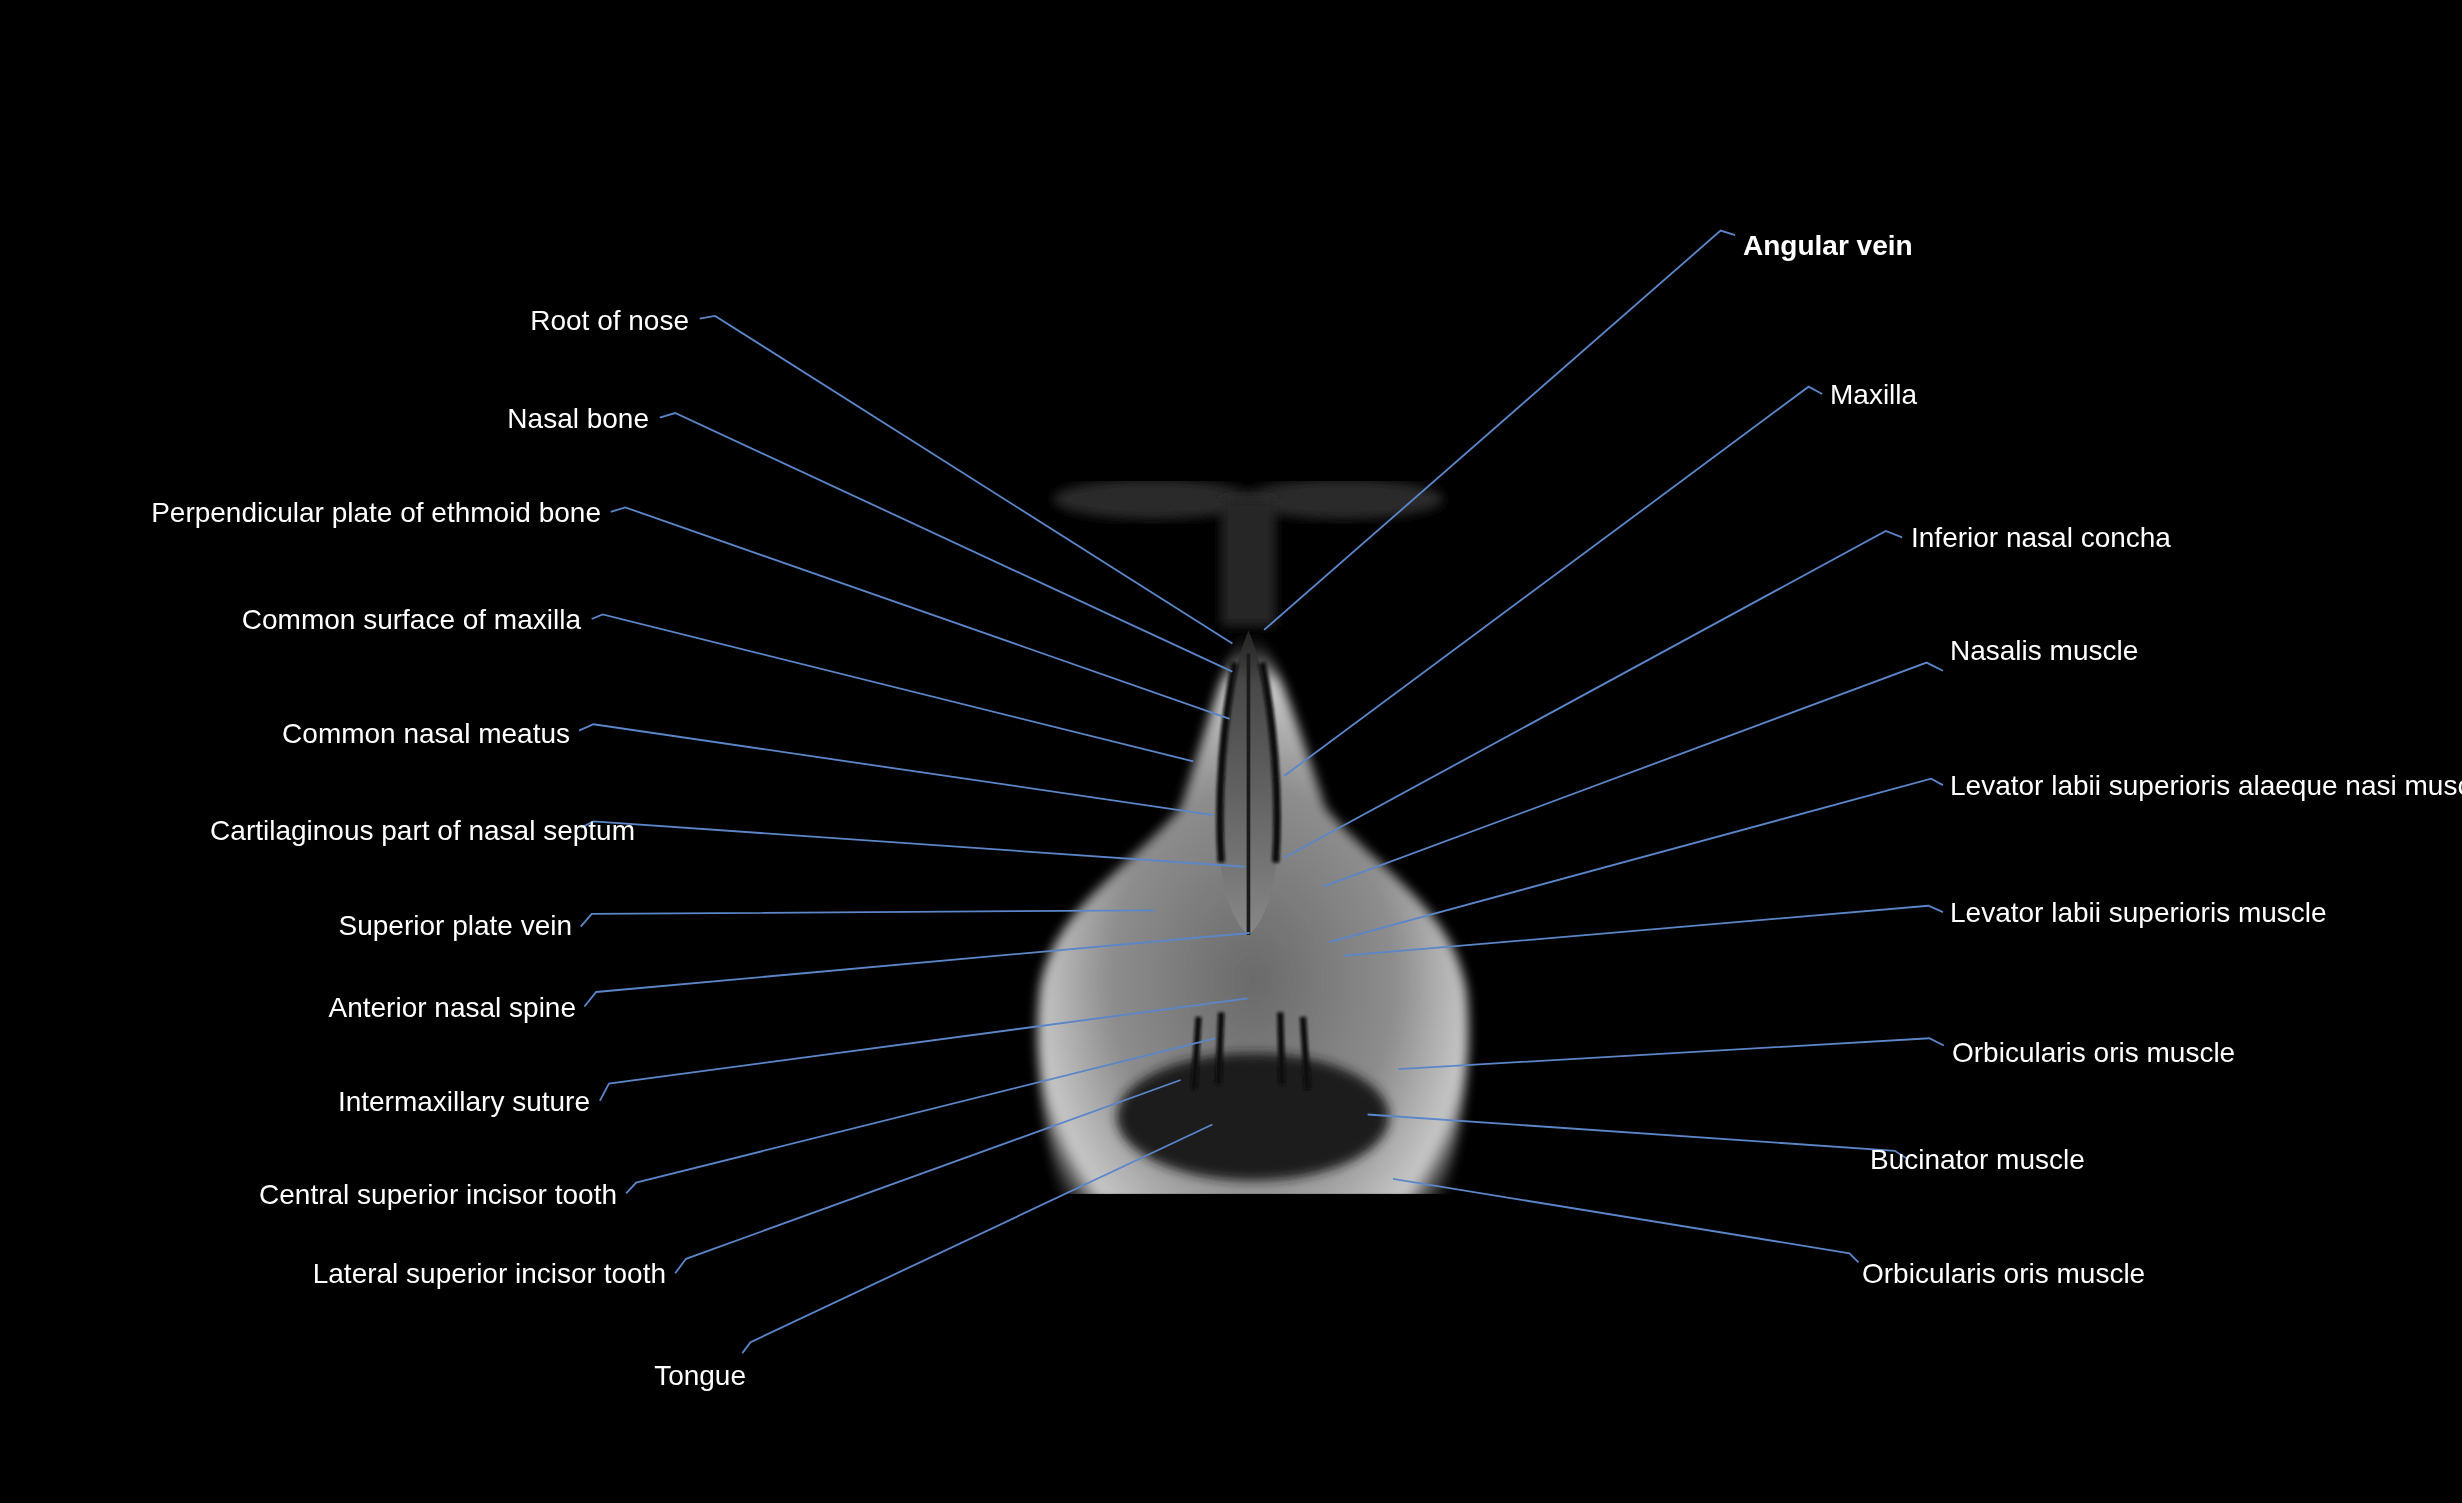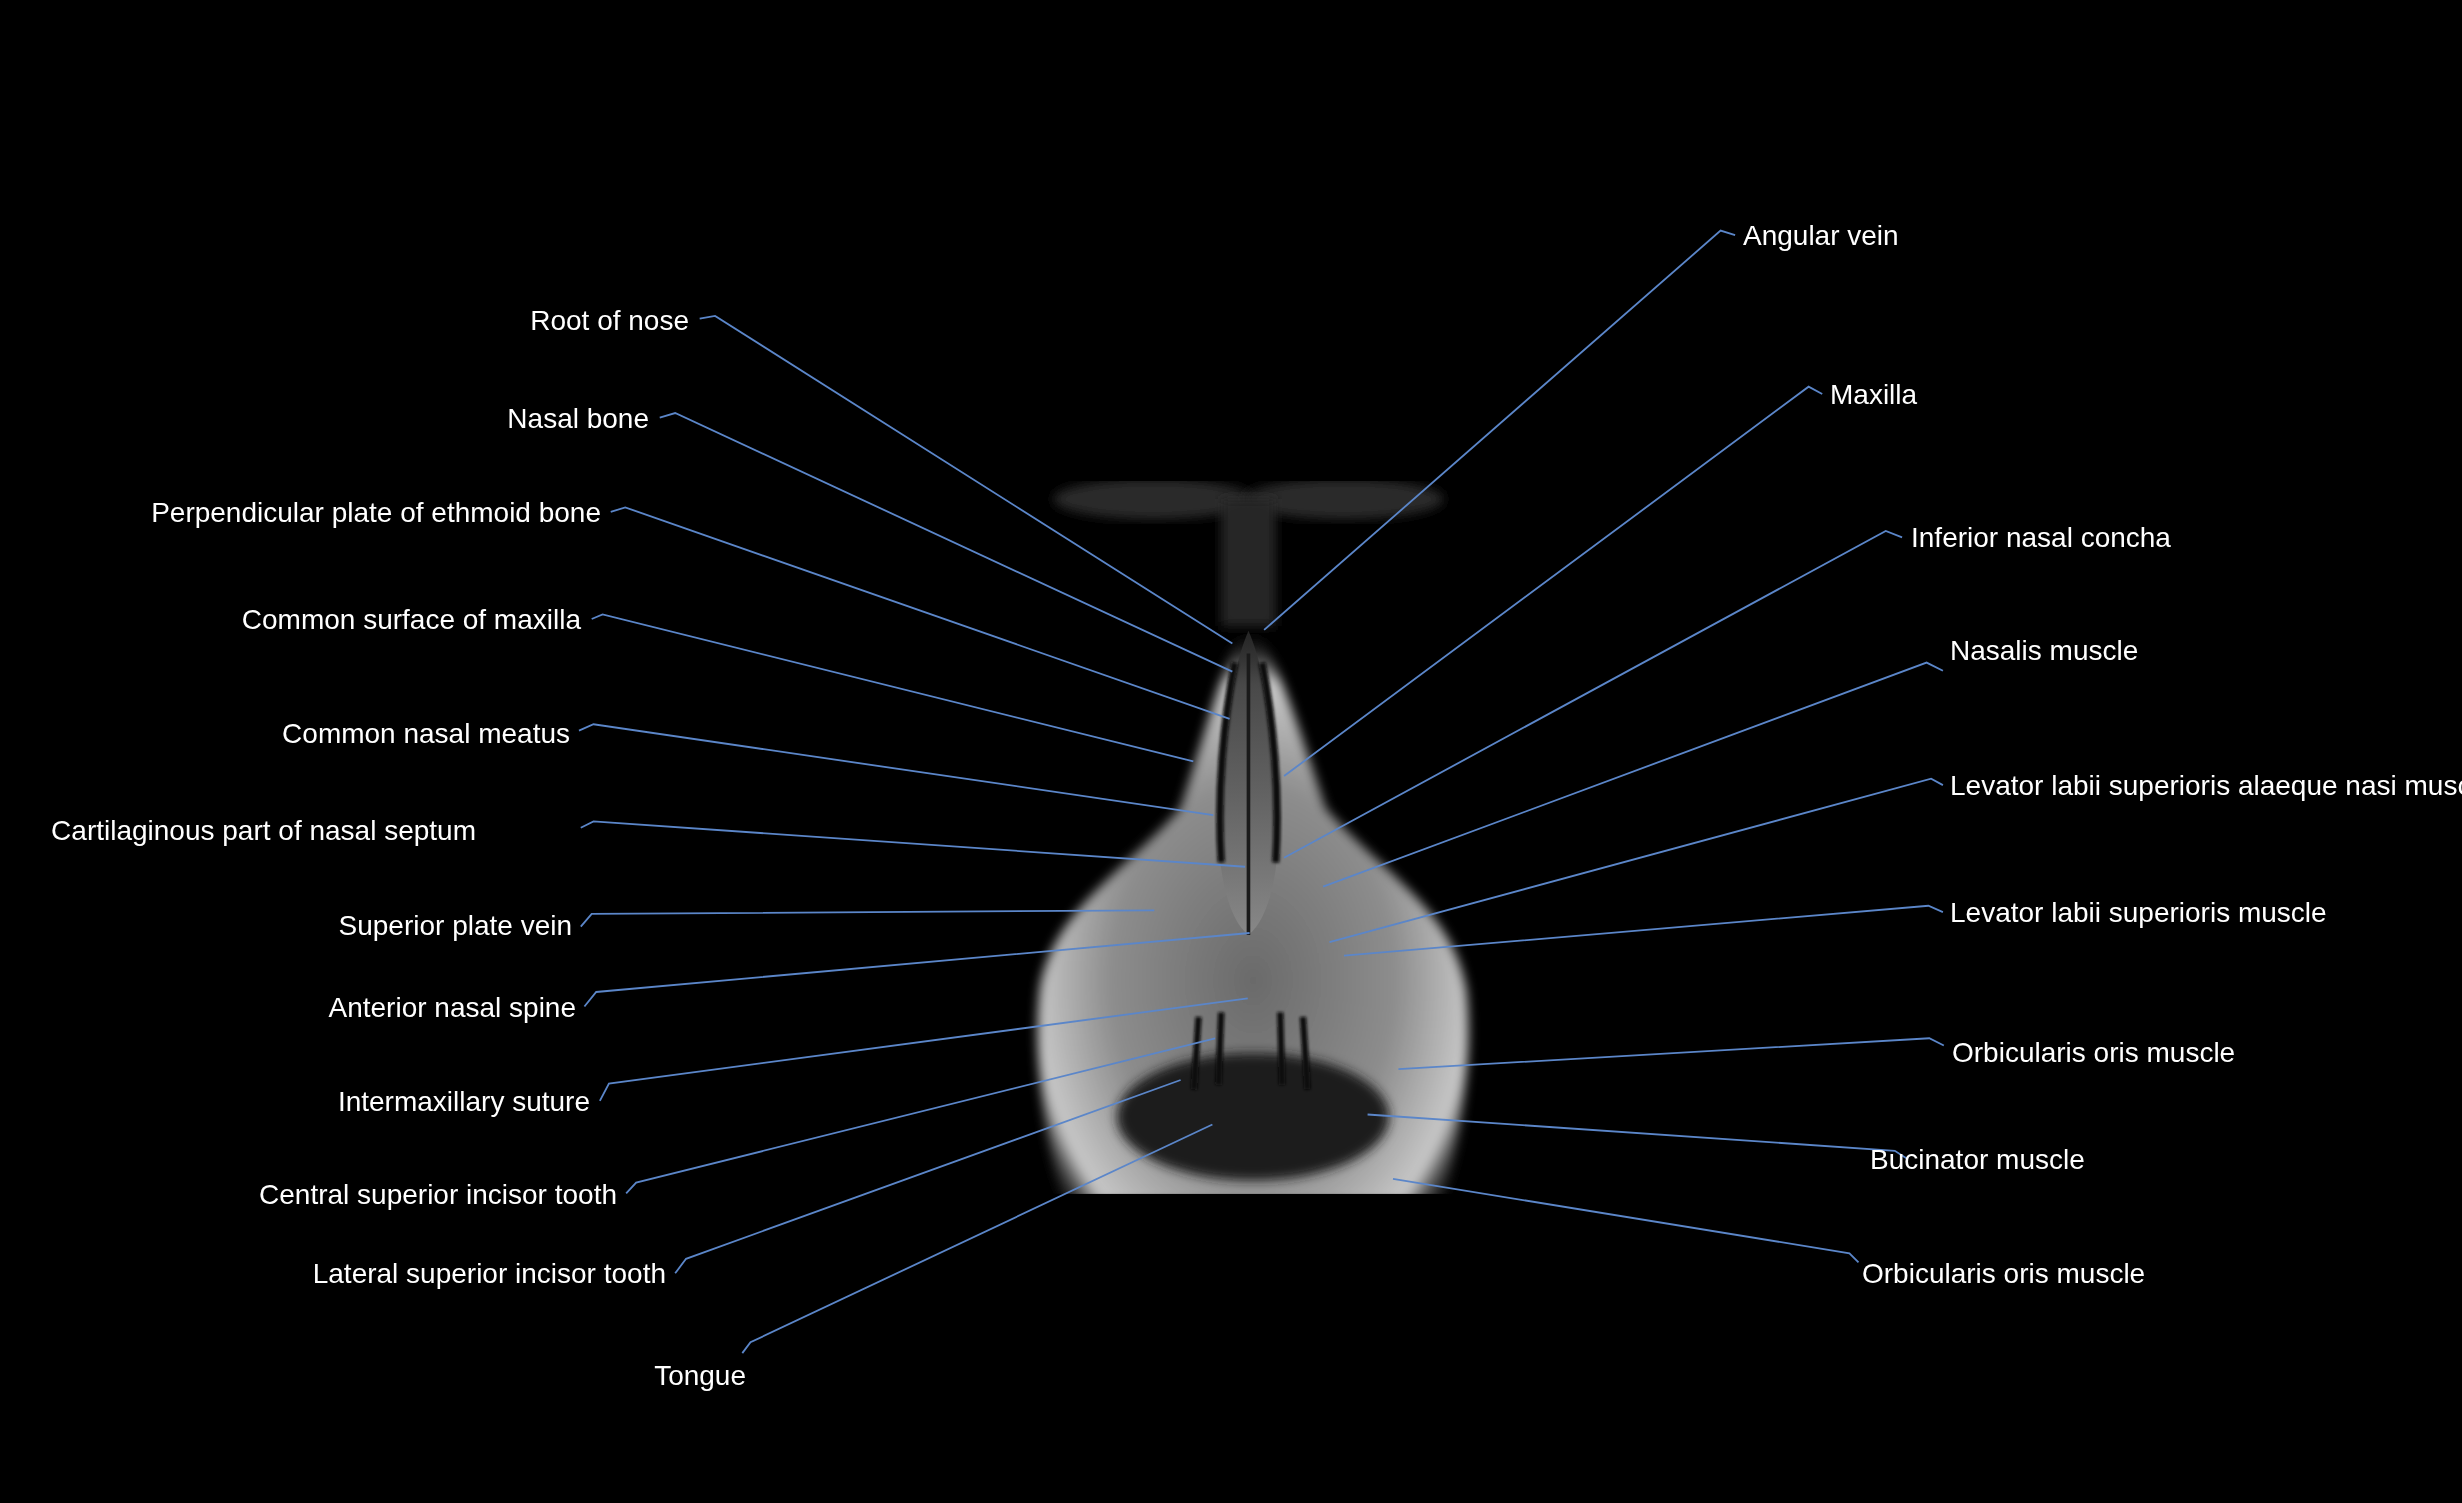--- a/index.html
+++ b/index.html
@@ -73,31 +73,31 @@
       <polyline points="2102,1277 2088,1268 1507,1228" fill="none" stroke="#5b86c9" stroke-width="2"></polyline>
       <polyline points="2048,1391 2038,1381 1535,1299" fill="none" stroke="#5b86c9" stroke-width="2"></polyline>
     </svg>
 
   <div id="left-labels">
     <div class="label left" style="right: 1773px; top: 320px;">Root of nose</div>
     <div class="label left" style="right: 1813px; top: 418px;">Nasal bone</div>
     <div class="label left" style="right: 1861px; top: 512px;">Perpendicular plate of ethmoid bone</div>
     <div class="label left" style="right: 1881px; top: 619px;">Common surface of maxilla</div>
     <div class="label left" style="right: 1892px; top: 733px;">Common nasal meatus</div>
-    <div class="label left" style="right: 1986px; top: 830px; margin-left: 41px;">Cartilaginous part of nasal septum</div>
+    <div class="label left" style="right: 1827px; top: 830px; margin-left: 41px;">Cartilaginous part of nasal septum</div>
     <div class="label left" style="right: 1890px; top: 925px;">Superior plate vein</div>
     <div class="label left" style="right: 1886px; top: 1007px;">Anterior nasal spine</div>
     <div class="label left" style="right: 1872px; top: 1101px;">Intermaxillary suture</div>
     <div class="label left" style="right: 1845px; top: 1194px;">Central superior incisor tooth</div>
     <div class="label left" style="right: 1796px; top: 1273px;">Lateral superior incisor tooth</div>
     <div class="label left" style="right: 1716px; top: 1375px;">Tongue</div>
   </div>
 
   <div id="right-labels">
-    <div class="label right" style="left: 1743px; top: 235px;">Angular vein</div>
+    <div class="label right" style="left: 1743px; top: 245px; font-weight: bold;">Angular vein</div>
     <div class="label right" style="left: 1830px; top: 394px;">Maxilla</div>
     <div class="label right" style="left: 1911px; top: 537px; text-align: right;">Inferior nasal concha</div>
     <div class="label right" style="left: 1950px; top: 650px;">Nasalis muscle</div>
     <div class="label right" style="left: 1950px; top: 785px;">Levator labii superioris alaeque nasi muscle</div>
     <div class="label right" style="left: 1950px; top: 912px;">Levator labii superioris muscle</div>
     <div class="label right" style="left: 1952px; top: 1052px;">Orbicularis oris muscle</div>
     <div class="label right" style="left: 1870px; top: 1159px;">Bucinator muscle</div>
     <div class="label right" style="left: 1862px; top: 1273px;">Orbicularis oris muscle</div>
   </div>
 </div>

